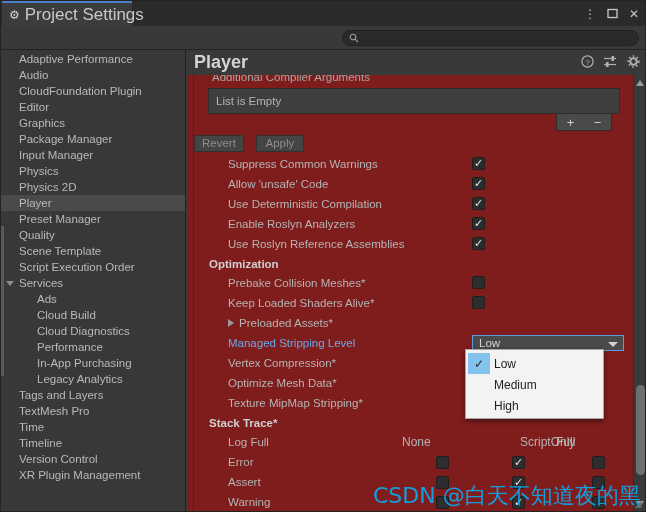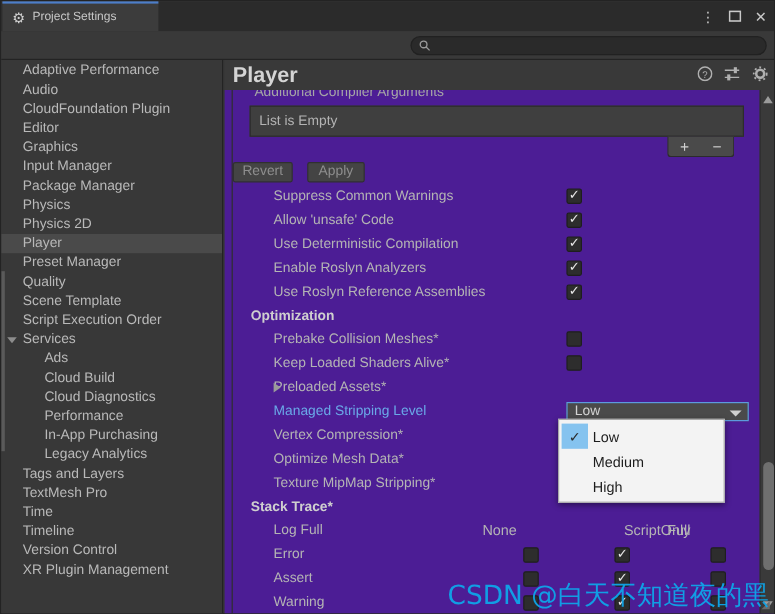--- a/index.html
+++ b/index.html
@@ -42,21 +42,21 @@
   .tab-icon {
     width: 13px; height: 13px;
     margin-right: 5px;
     display: inline-flex; align-items: center; justify-content: center;
     color: #d2d2d2;
     font-size: 12px;
     line-height: 1;
   }
   .tab-label {
     color: #c8c8c8;
-    font-size: 10px;
+    font-size: 17px;
     white-space: nowrap;
   }
   .win-btns {
     position: absolute; right: 4px; top: 0;
     height: 25px;
     display: flex; align-items: center; gap: 4px;
   }
   .win-btn {
     width: 18px; height: 18px;
     display: flex; align-items: center; justify-content: center;
@@ -169,21 +169,21 @@
   .hicon {
     width: 14px; height: 14px;
     color: #b0b0b0;
     display: flex; align-items: center; justify-content: center;
     cursor: default;
   }
 
   .content {
     position: absolute; left: 0; top: 25px;
     width: 459px; height: 437px;
-    background: #4c1d95;
+    background: #7f1d1d;
     overflow: hidden;
   }
   .inner {
     position: absolute; left: 6px; top: 0;
     width: 437px;
     border-left: 1px solid #2e2e2e;
     box-sizing: border-box;
   }
 
   .clipped-row {
@@ -265,21 +265,21 @@
     height: 19px;
   }
   .prop-row .label-blue { color: #6aa8e8; }
   .prop-row .foldout {
     position: absolute; left: 34px; top: 6px;
     width: 0; height: 0;
     border-left: 6px solid #9a9a9a;
     border-top: 4px solid transparent;
     border-bottom: 4px solid transparent;
   }
-  .prop-row .foldout-label { margin-left: 0; }
+  .prop-row .foldout-label { margin-left: 11px; }
 
   .cbox {
     position: absolute;
     left: 278px;
     width: 13px; height: 13px;
     background: #2d2d2d;
     border: 1px solid #1e1e1e;
     border-radius: 2px;
     box-sizing: border-box;
     display: flex; align-items: center; justify-content: center;
@@ -476,24 +476,24 @@
         <div class="tree-item">
           <span>CloudFoundation Plugin</span>
         </div>
         <div class="tree-item">
           <span>Editor</span>
         </div>
         <div class="tree-item">
           <span>Graphics</span>
         </div>
         <div class="tree-item">
+          <span>Package Manager</span>
+        </div>
+        <div class="tree-item">
           <span>Input Manager</span>
-        </div>
-        <div class="tree-item">
-          <span>Package Manager</span>
         </div>
         <div class="tree-item">
           <span>Physics</span>
         </div>
         <div class="tree-item">
           <span>Physics 2D</span>
         </div>
         <div class="tree-item selected">
           <span>Player</span>
         </div>

